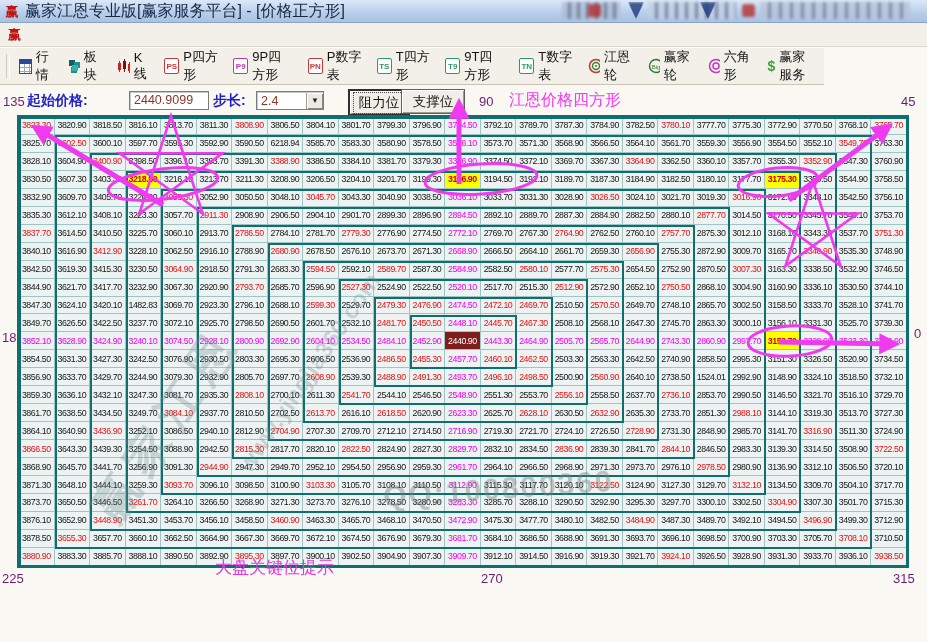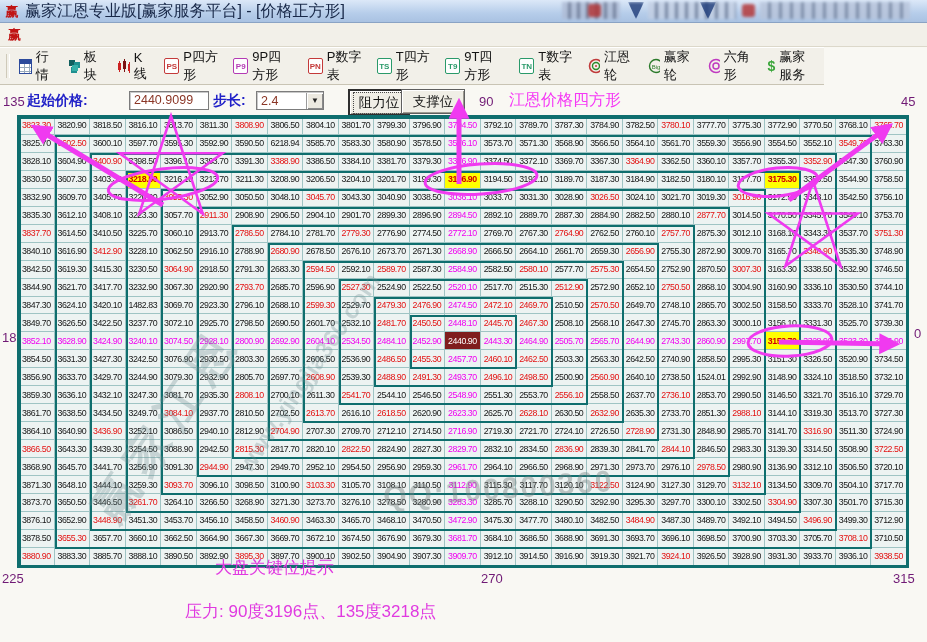--- a/index.html
+++ b/index.html
@@ -847,21 +847,20 @@
       <div class="ring" style="left: 0px; top: 0px; width: 889px; height: 450px;"></div>
     </div>
 </div>
 
 <div class="wm wm1">赢家江恩</div>
 <div class="wm wm2">www.yingjia360.com</div>
 <div class="wm wm3">QQ:100800360</div>
 
 <div class="footer-title">大盘关键位提示</div>
 <div class="footer-line">
-  <span>压力: 90度3196点、135度3218点</span>
 </div>
 
 <svg id="anno">
   <defs>
     <marker id="ah" viewBox="0 0 10 10" refX="7" refY="5" markerWidth="4.2" markerHeight="4.2" orient="auto">
       <path d="M0,0 L10,5 L0,10 Z" fill="#f03af0"></path>
     </marker>
   </defs>
   <line x1="163" y1="205" x2="36" y2="128" stroke="#f03af0" stroke-width="5" marker-end="url(#ah)"></line>
   <line x1="459" y1="184" x2="459" y2="104" stroke="#f03af0" stroke-width="5" marker-end="url(#ah)"></line>

